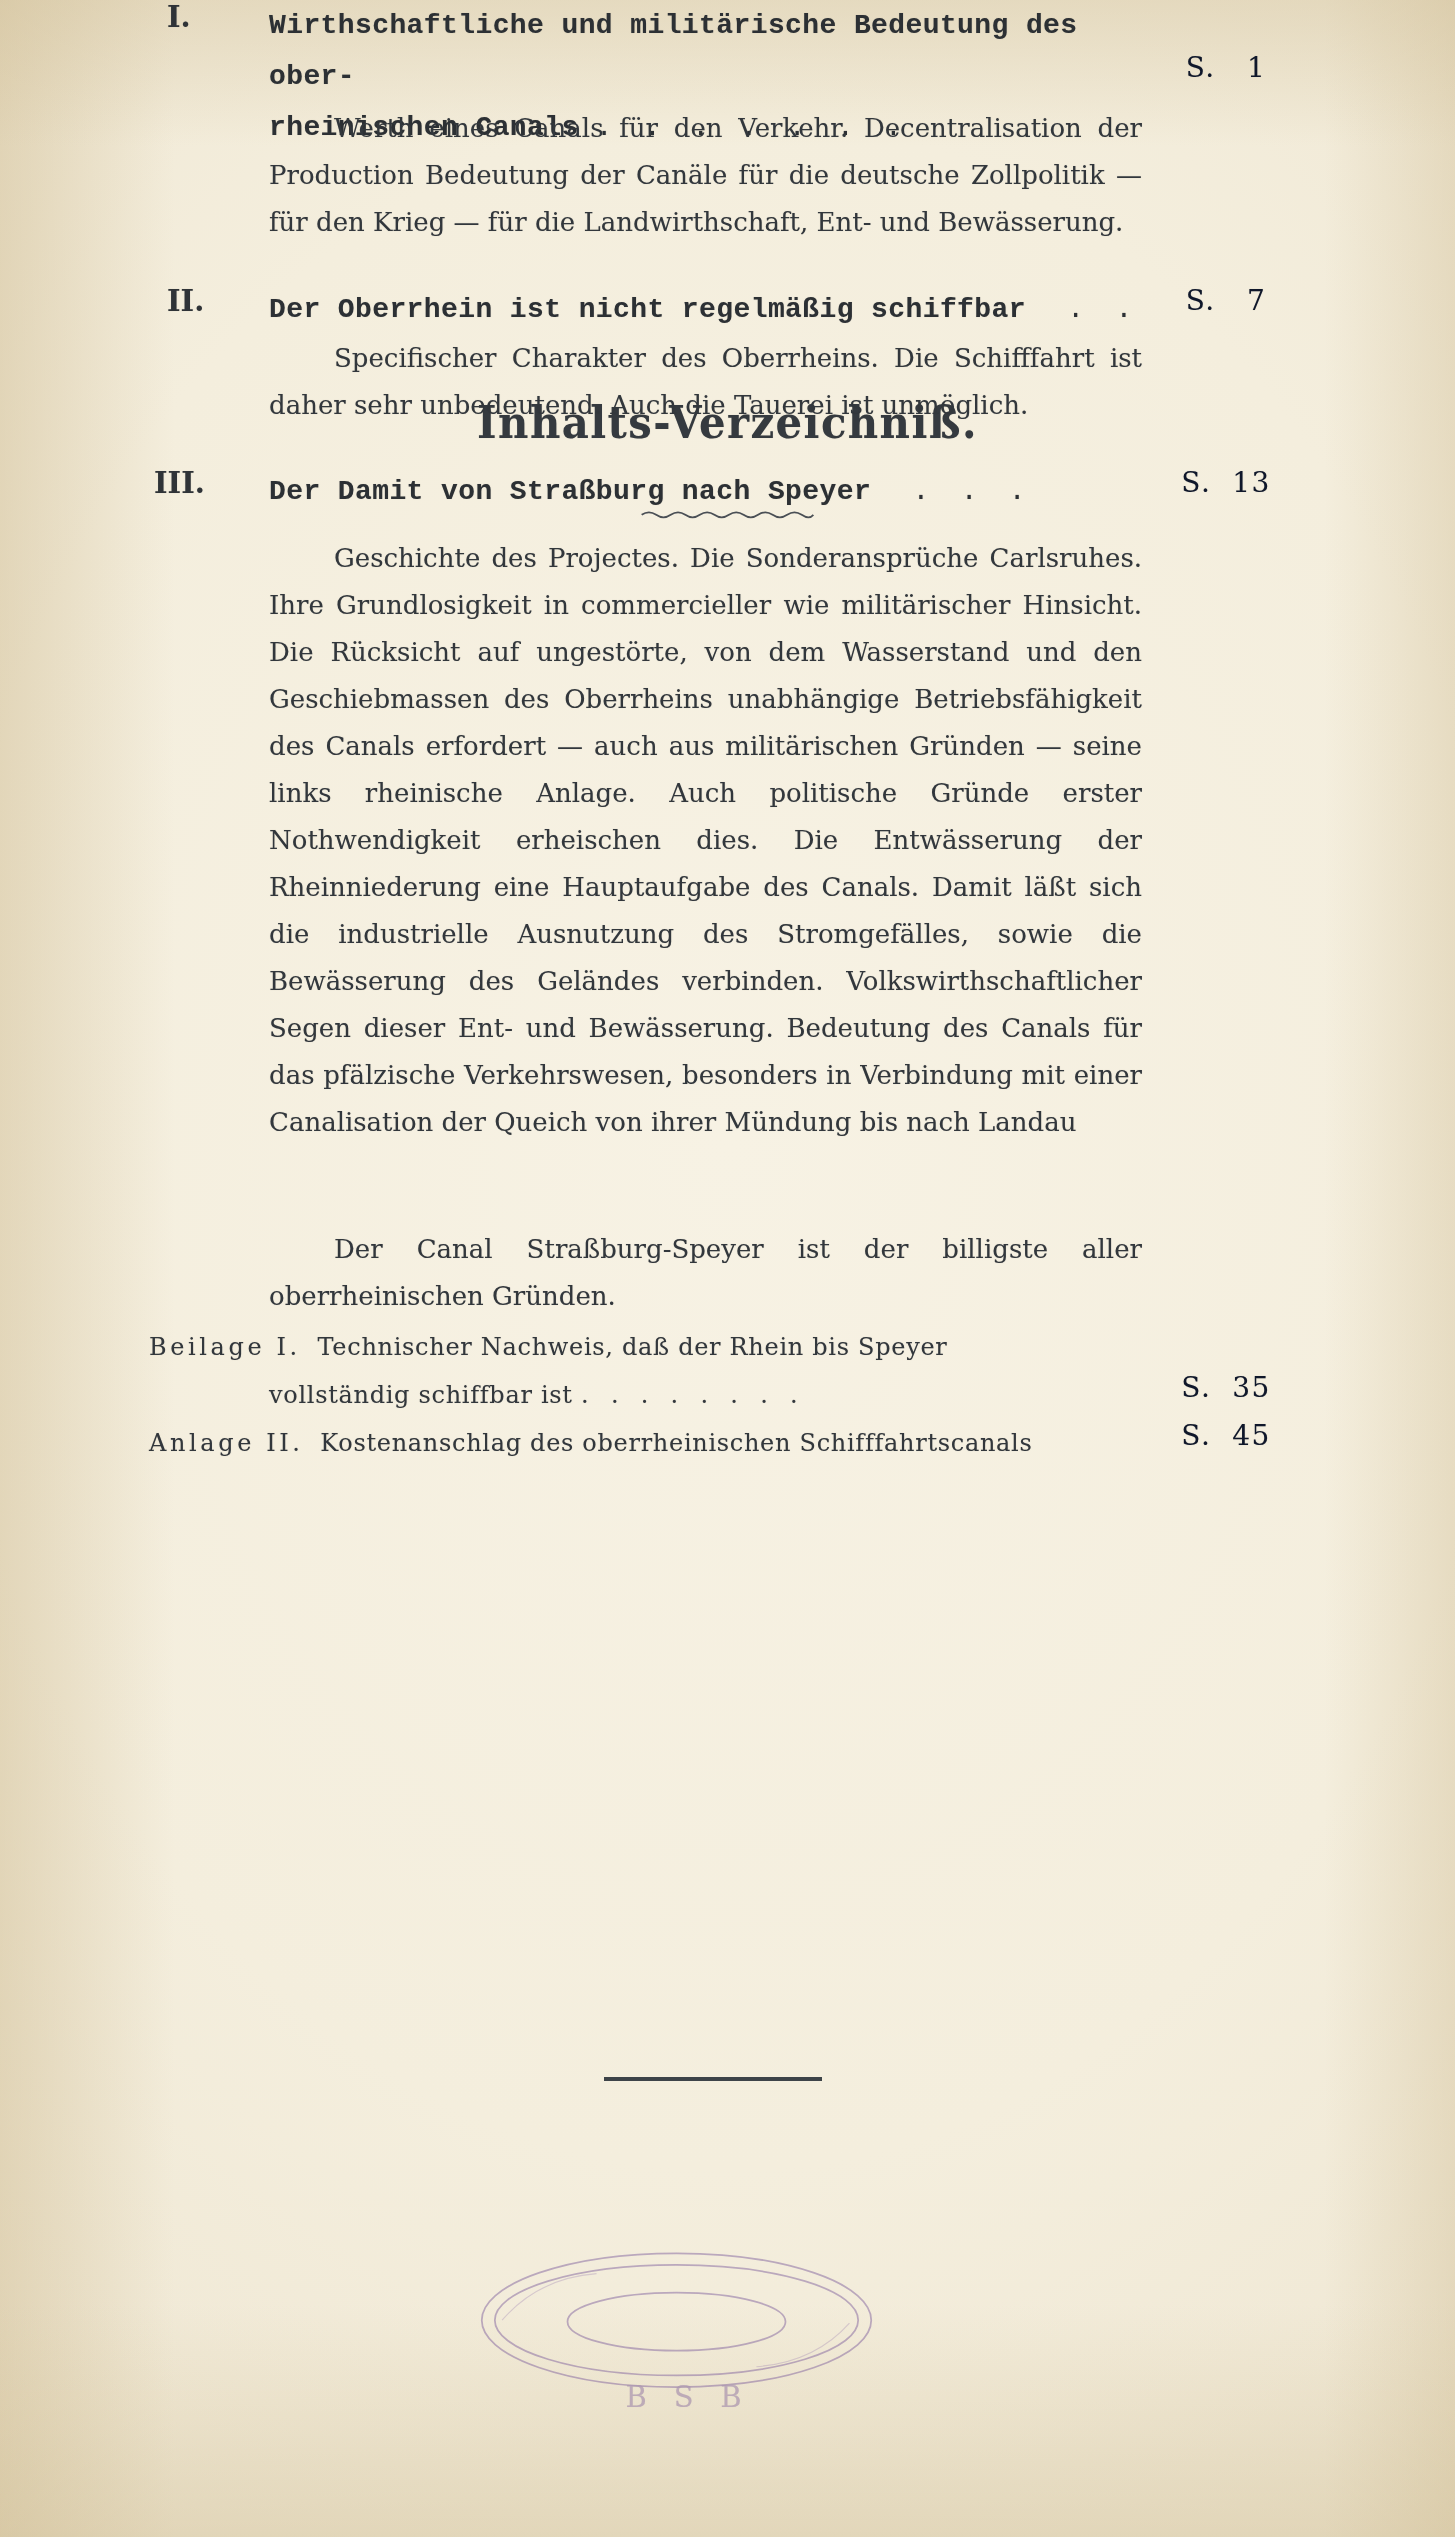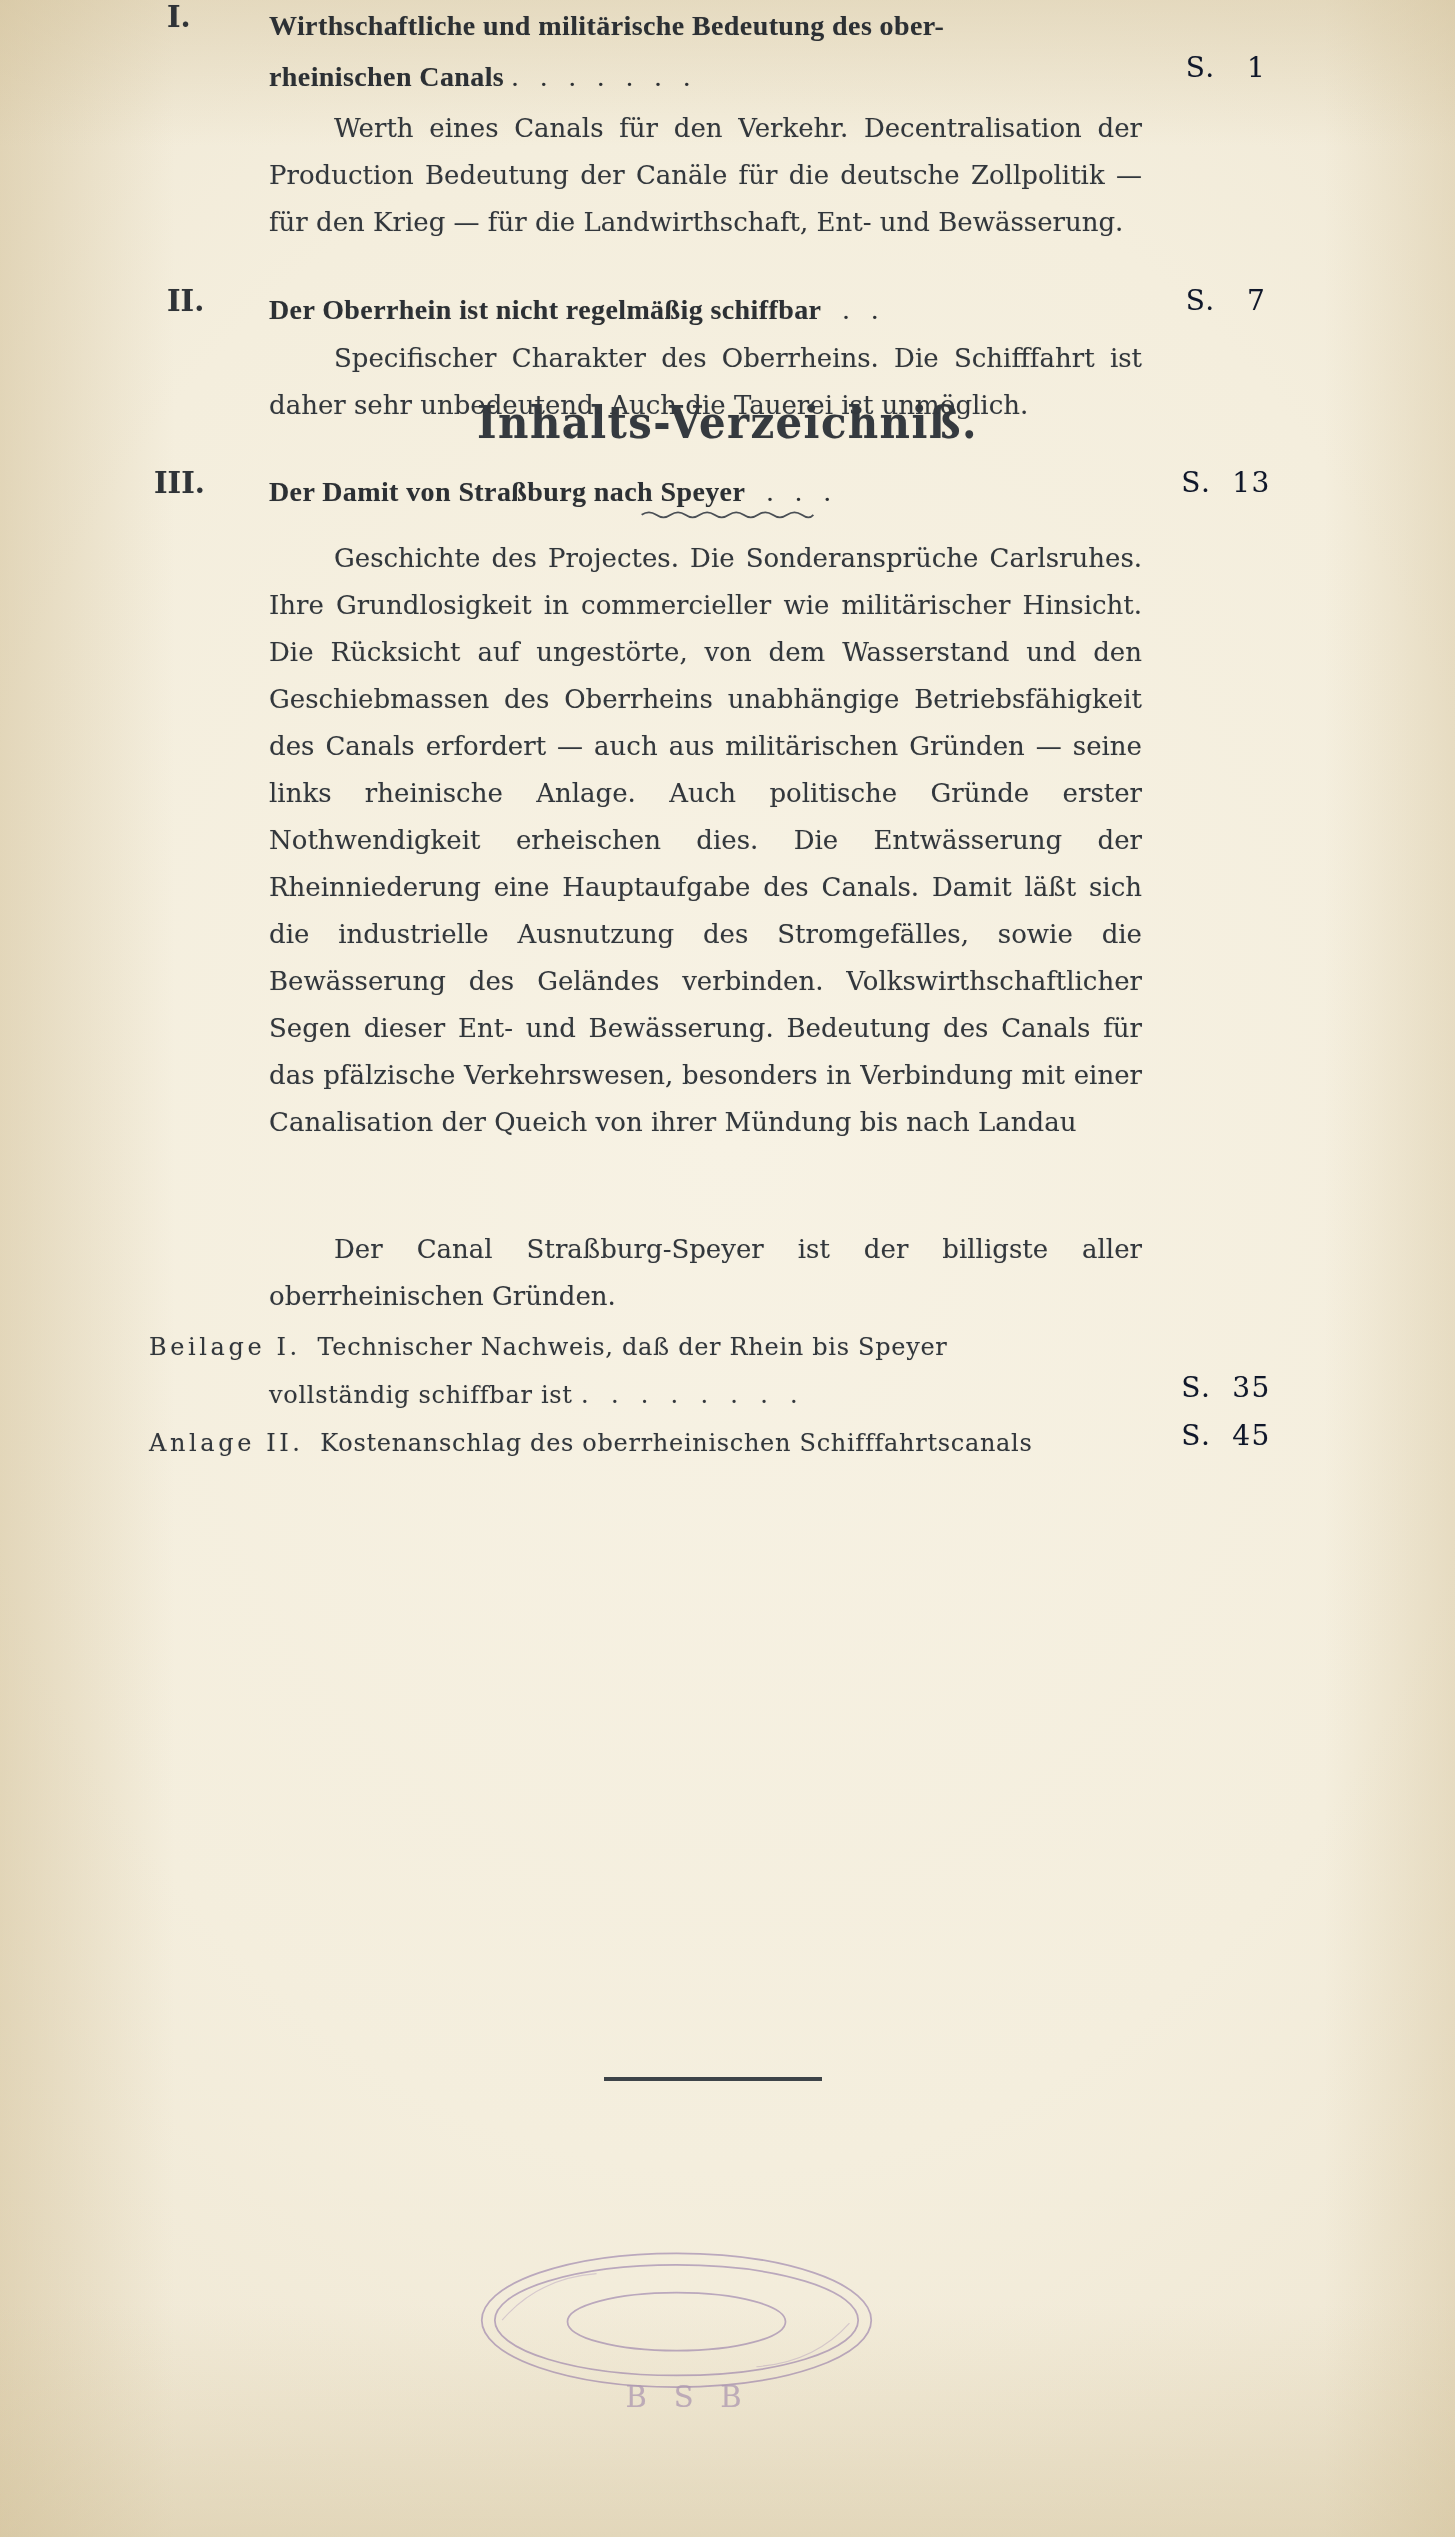--- a/index.html
+++ b/index.html
@@ -96,21 +96,21 @@
   .numeral.iii { left: 154px; }
 
   .head-text {
     position: absolute;
     left: 269px;
     width: 873px;
     font-weight: bold;
     font-size: 28px;
     line-height: 51px;
     color: #2c3034;
-    font-family: Liberation Serif, serif;
+    font-family: Liberation Mono, monospace;
     letter-spacing: 0.4px;
   }
   .head-text .l2 { display: block; }
 
   .dots {
     letter-spacing: 7.3px;
     font-weight: normal;
   }
 
   .pagenum {

